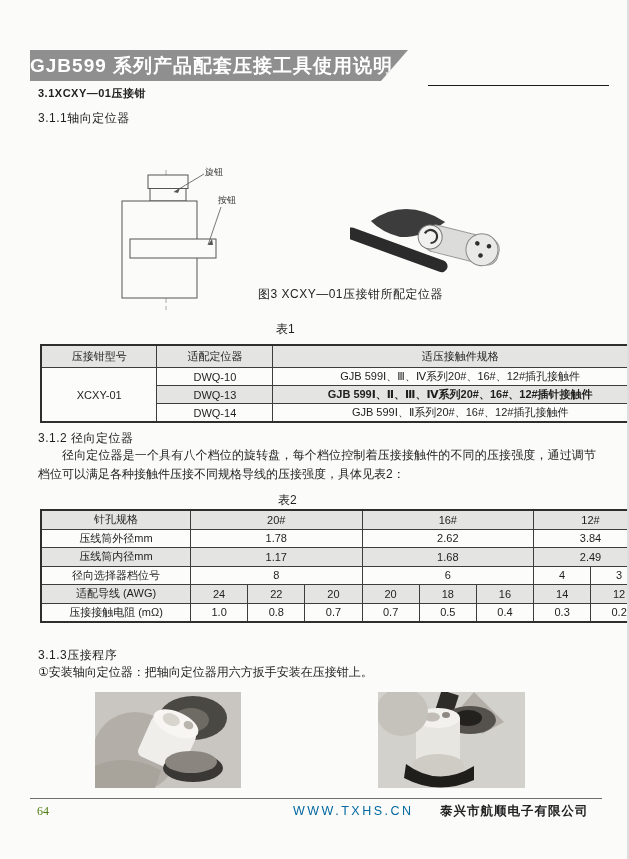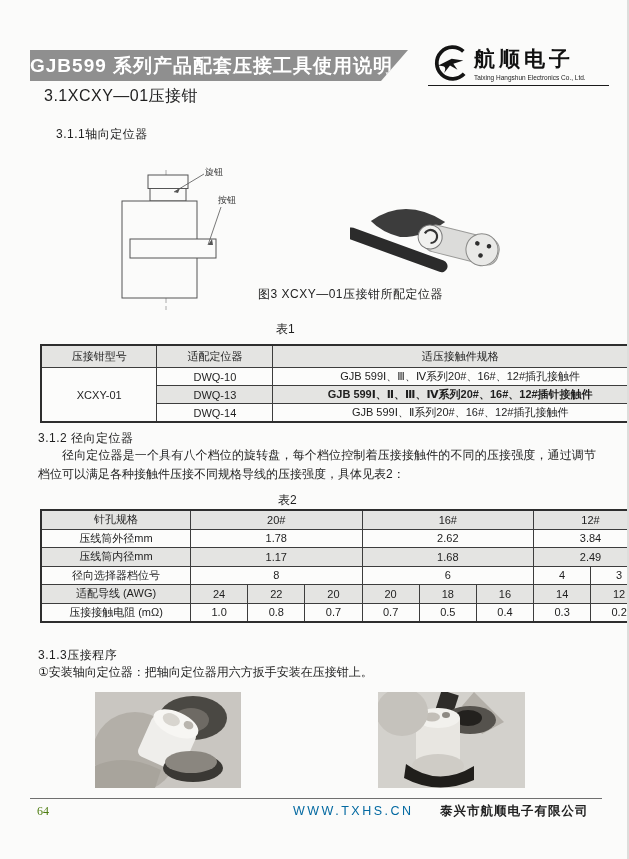--- a/index.html
+++ b/index.html
@@ -18,21 +18,21 @@
     display:flex;align-items:center;
   }
   .header-bar .t{color:#ffffff;font-weight:bold;font-size:19px;letter-spacing:1px;padding-left:0;white-space:nowrap;}
   .logo{position:absolute;left:430px;top:43px;width:180px;display:flex;align-items:center;}
   .logo-icon{width:40px;height:40px;flex:0 0 auto;}
   .logo-text{display:flex;flex-direction:column;margin-left:4px;}
   .logo-cn{font-size:21px;font-weight:bold;letter-spacing:4px;color:#111;white-space:nowrap;}
   .logo-en{font-size:6.5px;color:#222;margin-top:1px;white-space:nowrap;}
   .logo-underline{position:absolute;left:428px;top:85px;width:181px;border-top:1.6px solid #1a1a1a;}
   
-  .h-main{position:absolute;left:44px;top:86px;font-size:16px;font-weight:normal;letter-spacing:.5px;}
+  .h-main{position:absolute;left:38px;top:86px;font-size:11px;font-weight:bold;letter-spacing:.5px;}
   .h-sub{position:absolute;font-size:12px;letter-spacing:.5px;}
   .para{position:absolute;left:38px;width:558px;font-size:12px;line-height:19px;text-indent:2em;margin:0;text-align:justify;}
   
   .fig-draw{position:absolute;left:108px;top:166px;}
   .fig-photo{position:absolute;left:350px;top:183px;}
   .fig-caption{position:absolute;left:258px;top:286px;font-size:12px;letter-spacing:.5px;white-space:nowrap;}
   .tbl-title{position:absolute;font-size:12px;}
   
   table{border-collapse:collapse;table-layout:fixed;position:absolute;left:40px;width:609px;background:#fcfcfb;}
   td,th{border:1px solid #3d3d3d;font-size:11px;font-weight:normal;text-align:center;padding:0;overflow:hidden;white-space:nowrap;}
@@ -54,36 +54,24 @@
 </style>
 </head>
 <body>
 
 <div class="page">
 
   <div class="header-bar">
     <span class="t">GJB599 系列产品配套压接工具使用说明</span>
   </div>
 
-  <div class="logo">
-    <span class="logo-icon">
-      <svg width="40" height="40" viewBox="0 0 48 48">
-        <path d="M40 10 A 19 19 0 1 0 41 37" fill="none" stroke="#141414" stroke-width="4.5"></path>
-        <path d="M10 27 L26 19 L40 21 L28 25 L33 32 L24 27 L17 36 Q20 29 16 28 Z" fill="#141414"></path>
-      </svg>
-    </span>
-    <span class="logo-text">
-      <span class="logo-cn">航顺电子</span>
-      <span class="logo-en">Taixing Hangshun Electronics Co., Ltd.</span>
-    </span>
-  </div>
   <div class="logo-underline"></div>
 
   <div class="h-main">3.1XCXY—01压接钳</div>
-  <div class="h-sub" style="left:56px;top:110px;margin-top:16px;">3.1.1轴向定位器</div>
+  <div class="h-sub" style="left:38px;top:110px;">3.1.1轴向定位器</div>
 
   <div class="fig-draw">
     <svg width="235" height="148" viewBox="0 0 235 148">
       <line x1="58" y1="4" x2="58" y2="144" stroke="#aaa" stroke-width="1" stroke-dasharray="5 3"></line>
       <rect x="40" y="9" width="40" height="13.5" fill="#fbfbfa" stroke="#555" stroke-width="1"></rect>
       <rect x="42" y="22.5" width="36" height="12.5" fill="#fbfbfa" stroke="#555" stroke-width="1"></rect>
       <rect x="14" y="35" width="75" height="97" fill="#fbfbfa" stroke="#555" stroke-width="1"></rect>
       <rect x="22" y="73" width="86" height="19" fill="#fbfbfa" stroke="#555" stroke-width="1"></rect>
       <line x1="96" y1="8" x2="66" y2="26" stroke="#555" stroke-width="0.8"></line>
       <path d="M66 26 l6 -4 l-2 5 z" fill="#555"></path>

